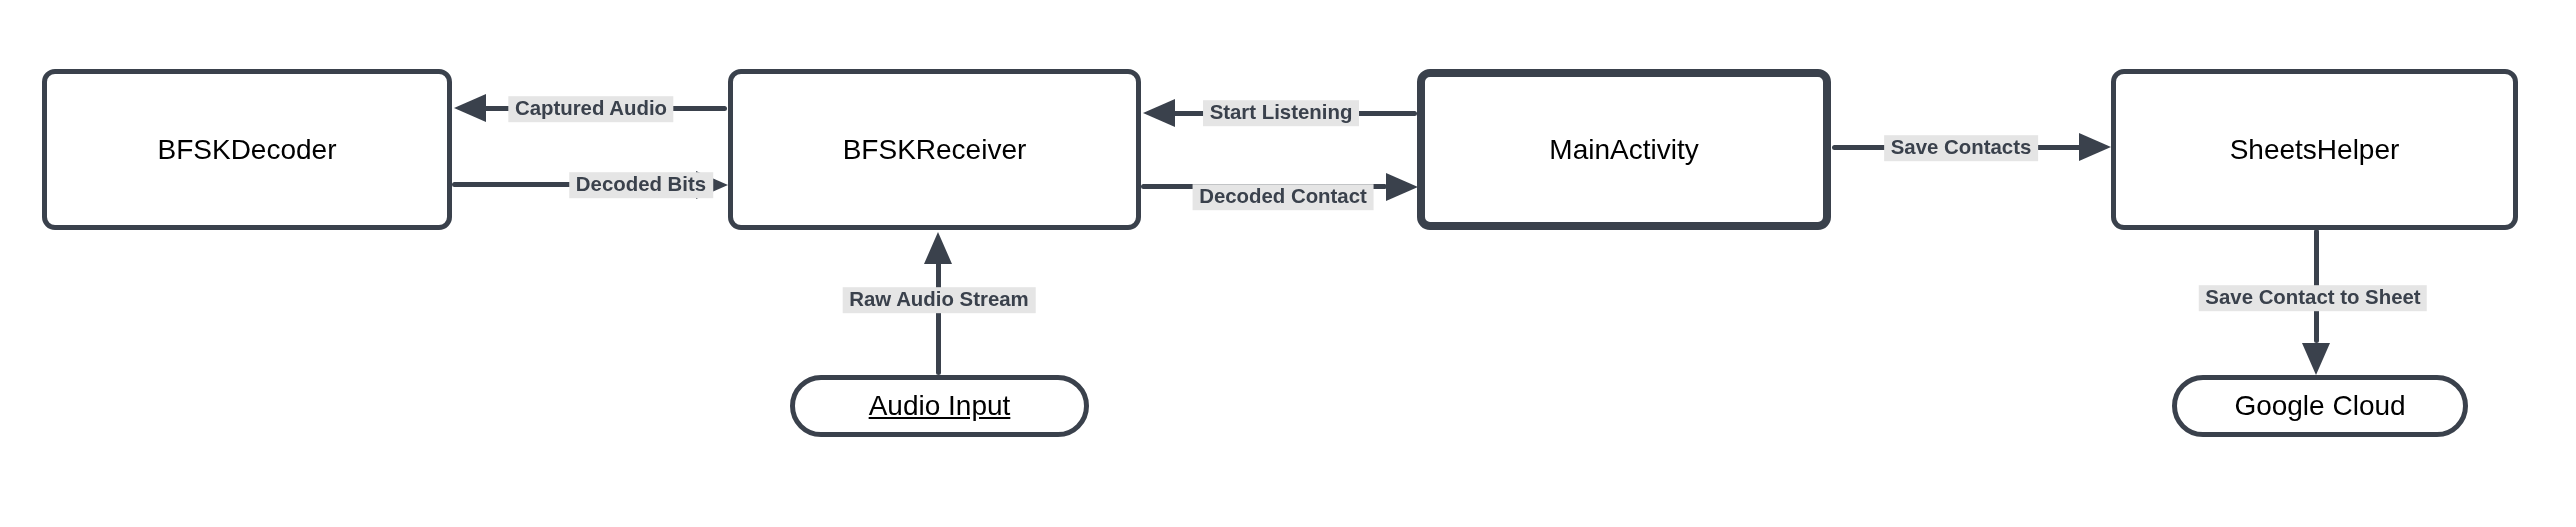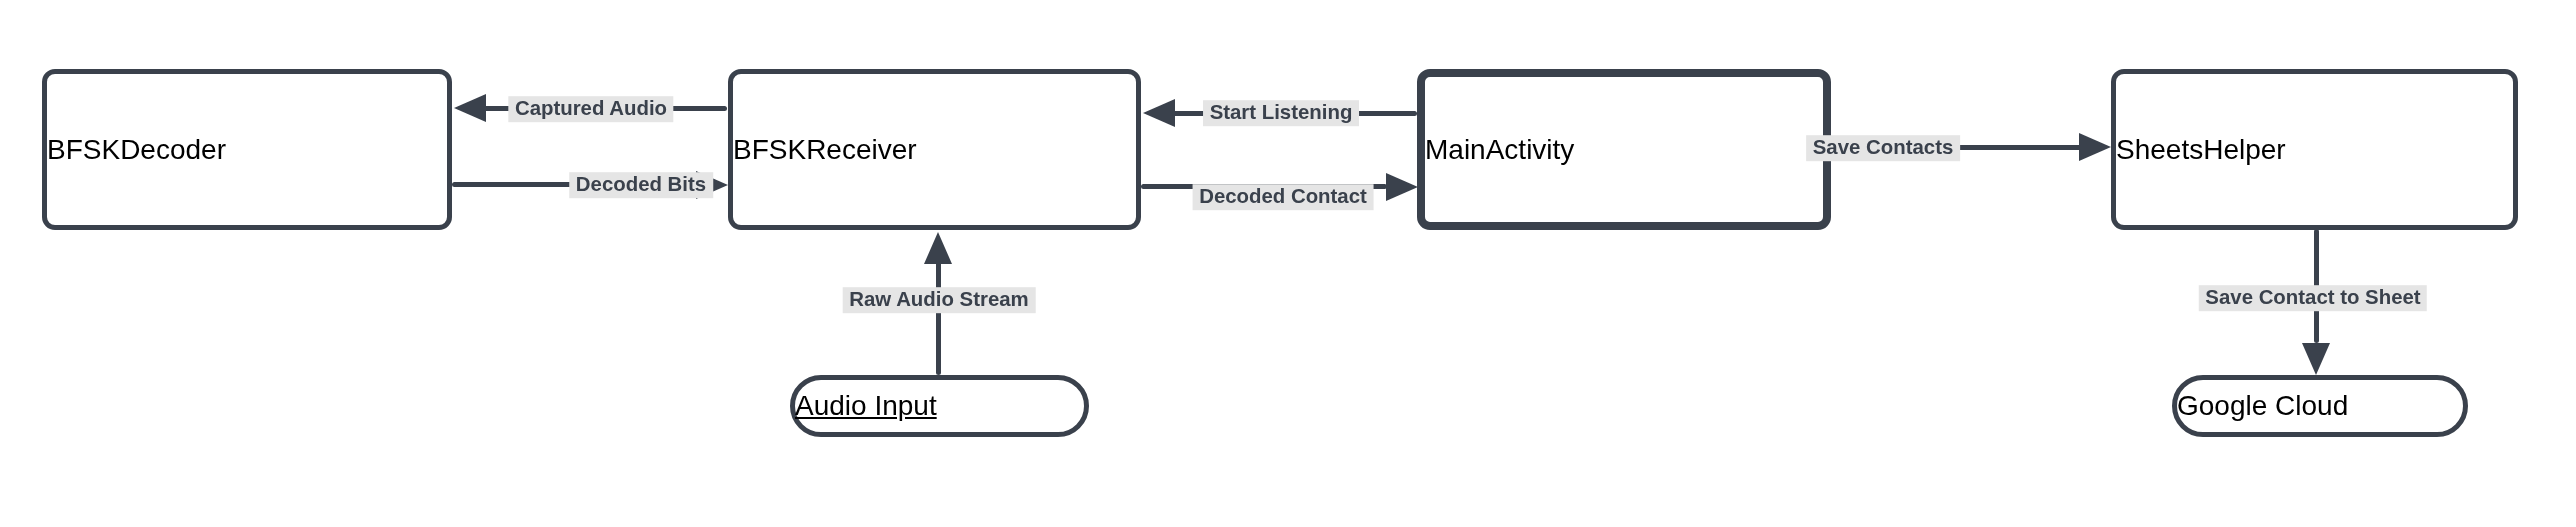--- a/index.html
+++ b/index.html
@@ -11,21 +11,21 @@
     overflow: hidden;
     font-family: "Liberation Sans", sans-serif;
   }
   .node {
     position: absolute;
     box-sizing: border-box;
     background: #ffffff;
     border: 5.3px solid var(--stroke, #3a414c);
     display: flex;
     align-items: center;
-    justify-content: flex-start;
+    justify-content: center;
     color: #000000;
     font-size: 28px;
     z-index: 2;
   }
   .rect { top: 69px; height: 161px; border-radius: 13px; }
   .emph { border-width: 8.6px; }
   .pill { top: 375px; height: 62px; border-radius: 32px; }
   .hline, .vline {
     position: absolute;
     background: var(--stroke, #3a414c);
@@ -91,21 +91,21 @@
   <div class="arrow left" style="left:1143px; top:99px;"></div>
   <div class="hline" style="left:1172px; top:111px; width:245px;"></div>
   <div class="elabel" style="left:1281px; top:113px;">Start Listening</div>
 
   <div class="hline" style="left:1141px; top:184px; width:246px;"></div>
   <div class="arrow right" style="left:1386px; top:173px;"></div>
   <div class="elabel" style="left:1283px; top:197px;">Decoded Contact</div>
 
   <div class="hline" style="left:1832px; top:145px; width:249px;"></div>
   <div class="arrow right" style="left:2079px; top:133px;"></div>
-  <div class="elabel" style="left:1883px; top:148px;">Save Contacts</div>
+  <div class="elabel" style="left:1961px; top:148px;">Save Contacts</div>
 
   <div class="arrow up" style="left:924px; top:232px;"></div>
   <div class="vline" style="left:936px; top:261px; height:114px;"></div>
   <div class="elabel" style="left:939px; top:300px;">Raw Audio Stream</div>
 
   <div class="vline" style="left:2314px; top:229px; height:114px;"></div>
   <div class="arrow down" style="left:2302px; top:343px;"></div>
   <div class="elabel" style="left:2313px; top:298px;">Save Contact to Sheet</div>
 
 </div>

